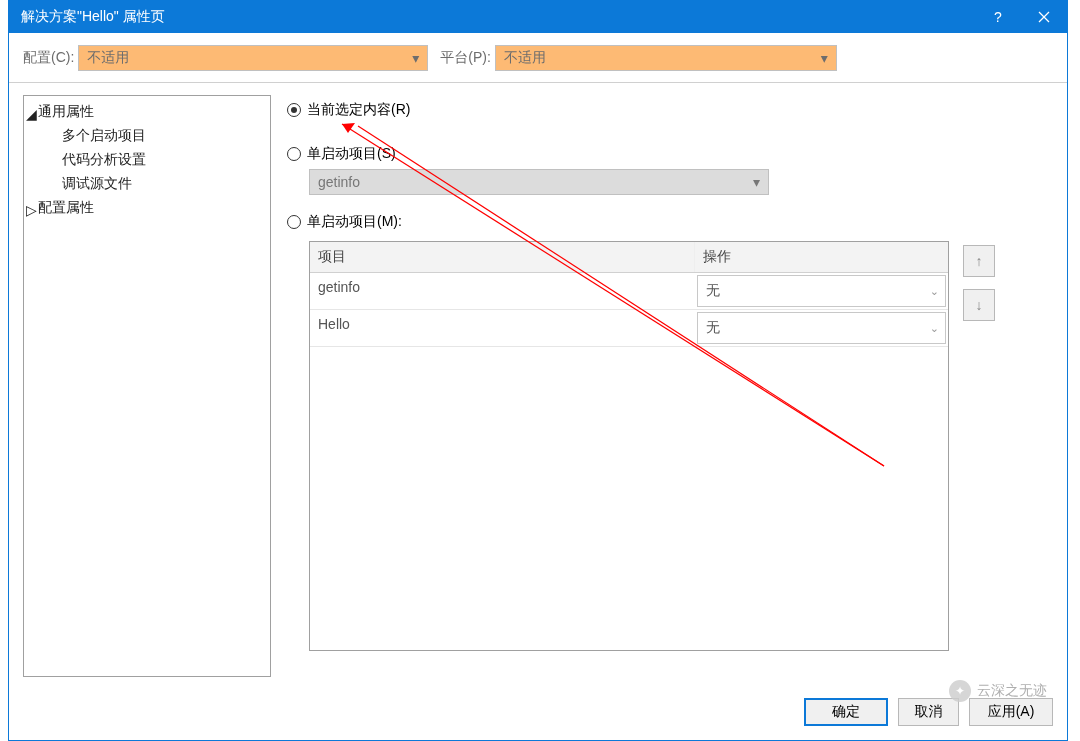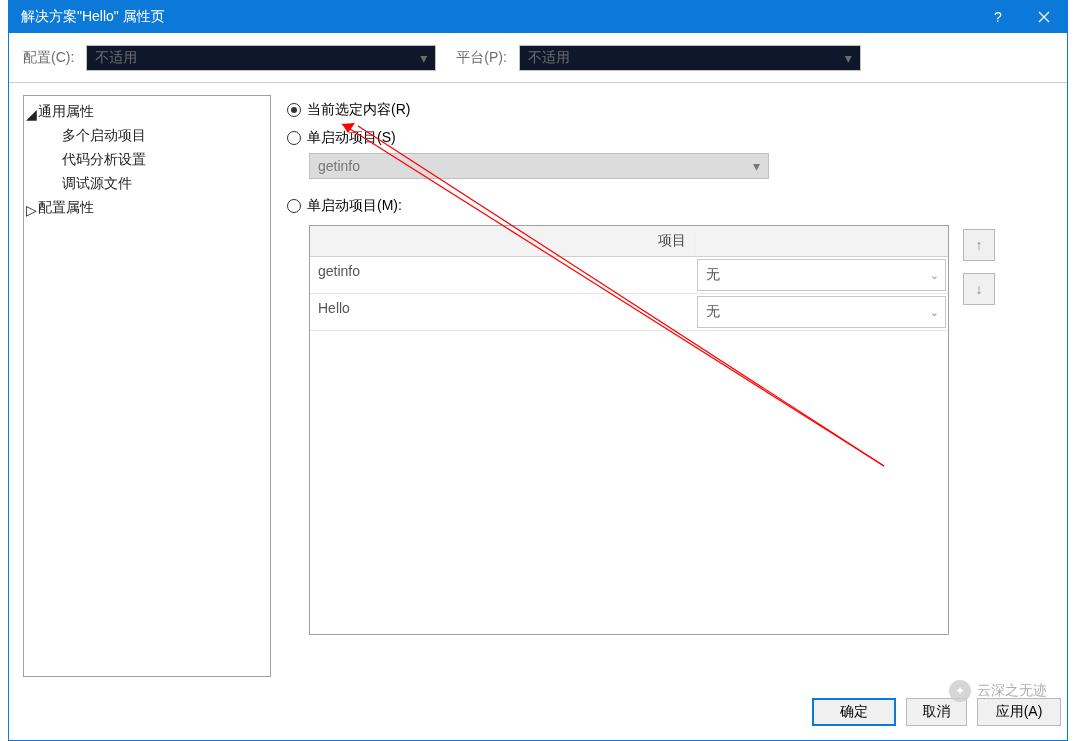--- a/index.html
+++ b/index.html
@@ -2,49 +2,49 @@
 <html><head>
 <meta charset="utf-8">
 <style>
   * { box-sizing: border-box; font-family: "Microsoft YaHei", "Segoe UI", Arial, sans-serif; font-size: 14px; }
   body { margin: 0; width: 1080px; height: 741px; background: #fff; overflow: hidden; position: relative; }
   .window { position: absolute; left: 8px; top: 0; width: 1060px; height: 741px; background: #fff; border: 1px solid #0c79d8; }
   .titlebar { background: #0c79d8; color: #fff; height: 32px; display: flex; align-items: center; padding-left: 12px; font-size: 13px; }
   .titlebar .title { flex: 1; }
   .tb-btn { width: 46px; height: 32px; display: flex; align-items: center; justify-content: center; color: #fff; }
   .tb-btn svg { width: 12px; height: 12px; }
-  .toprow { height: 50px; border-bottom: 1px solid #d0d0d0; display: flex; align-items: center; gap: 12px; padding: 0 14px; color: #6d6d6d; }
+  .toprow { height: 50px; border-bottom: 1px solid #d0d0d0; display: flex; align-items: center; gap: 4px; padding: 0 14px; color: #6d6d6d; }
   .lbl { color: #6d6d6d; }
   .sel { height: 26px; border: 1px solid #c0c0c0; background: #eaeaea; color: #6d6d6d; display: flex; align-items: center; padding: 0 8px; position: relative; }
   .sel .caret { position: absolute; right: 8px; top: 50%; transform: translateY(-50%); }
-  .sel.dis { background: #0f172a; text-align: center; }
+  .sel.dis { background: #fdba74; text-align: center; }
   .btn { height: 28px; border: 1px solid #b8b8b8; background: #f0f0f0; padding: 0 12px; display: inline-flex; align-items: center; justify-content: center; cursor: default; }
   .btn.primary { border: 2px solid #0c79d8; }
   .body { display: flex; height: 606px; padding: 12px 14px; gap: 16px; }
   .tree { width: 248px; border: 1px solid #a0a0a0; padding-top: 4px; }
   .tree-item { padding: 3px 8px 3px 20px; position: relative; color: #222; }
   .tree-item.top { padding-left: 14px; }
   .tree-item .arrow { position: absolute; left: 2px; top: 6px; }
   .tree-item.selected { background: #d6d6d6; }
   .content { flex: 1; display: flex; flex-direction: column; }
   .radio-row { display: flex; align-items: center; gap: 6px; margin: 6px 0; }
   .radio { width: 14px; height: 14px; border-radius: 50%; border: 1px solid #333; display: inline-flex; align-items: center; justify-content: center; }
   .radio.checked::after { content: ""; width: 6px; height: 6px; background: #333; border-radius: 50%; }
   .single-select { margin-left: 22px; width: 460px; height: 26px; background: #dcdcdc; border: 1px solid #c0c0c0; display:flex; align-items:center; padding:0 8px; color:#777; position: relative; }
   .multi-area { display: flex; gap: 14px; margin-left: 22px; margin-top: 4px; }
   .grid { width: 640px; height: 410px; border: 1px solid #a0a0a0; }
   .grid-head { display: flex; background: #f3f3f3; border-bottom: 1px solid #d0d0d0; }
-  .ghc { padding: 6px 8px; color: #444; border-right: 1px solid #eee; text-align: right; }
+  .ghc { padding: 6px 8px; color: #444; border-right: 1px solid #eee; }
   .gr { display: flex; border-bottom: 1px solid #e6e6e6; }
   .gc { padding: 6px 8px; color: #555; }
   .gc.drop { border: 1px solid #c8c8c8; margin: 2px; position: relative; background:#fff; flex:1; }
   .drop .caret { position:absolute; right:6px; top:50%; transform:translateY(-50%); color:#999; font-size:11px;}
   .arrows { display:flex; flex-direction:column; gap:12px; margin-top: 4px;}
   .arrows .btn { width:32px; height:32px; padding:0; background:#f0f0f0; border:1px solid #b8b8b8; color:#888; }
-  .footer { position:absolute; right:6px; bottom:14px; display:flex; gap:10px; }
+  .footer { position:absolute; right:14px; bottom:14px; display:flex; gap:10px; }
   .watermark { position:absolute; right:20px; bottom:38px; color:#9a9a9a; font-size:15px; display:flex; align-items:center; gap:6px; opacity:0.8;}
   .watermark .circ{width:22px;height:22px;border-radius:50%;background:#ccc;display:inline-flex;align-items:center;justify-content:center;font-size:12px;color:#fff;}
   .red-arrow { position:absolute; pointer-events:none; }
 </style>
 </head>
 <body>
 
 <div class="window">
   <div class="titlebar">
     <span class="title">解决方案"Hello" 属性页</span>
@@ -84,36 +84,37 @@
         <span class="arrow">▷</span>
         <span>配置属性</span>
       </div>
     </div>
 
     <div class="content">
       <label class="radio-row">
         <span class="radio checked"></span>
         <span>当前选定内容(R)</span>
       </label>
-      <label class="radio-row" style="margin-top:4px">
+      <label class="radio-row" style="margin-top:20px">
         <span class="radio"></span>
         <span>单启动项目(S)</span>
       </label>
       <div class="single-select">
         <span>getinfo</span>
         <span class="caret" style="position:absolute;right:8px;">▾</span>
       </div>
       <label class="radio-row" style="margin-top:18px">
         <span class="radio"></span>
         <span>单启动项目(M):</span>
       </label>
       <div class="multi-area">
         <div class="grid">
           <div class="grid-head">
             <div class="ghc" style="width:385px">项目</div>
+            <div class="ghc" style="flex:1;border-right:none">操作</div>
           </div>
           <div class="gr">
             <div class="gc" style="width:385px">getinfo</div>
             <div class="gc drop"><span>无</span><span class="caret">⌄</span></div>
           </div>
           <div class="gr">
             <div class="gc" style="width:385px">Hello</div>
             <div class="gc drop"><span>无</span><span class="caret">⌄</span></div>
           </div>
         </div>

